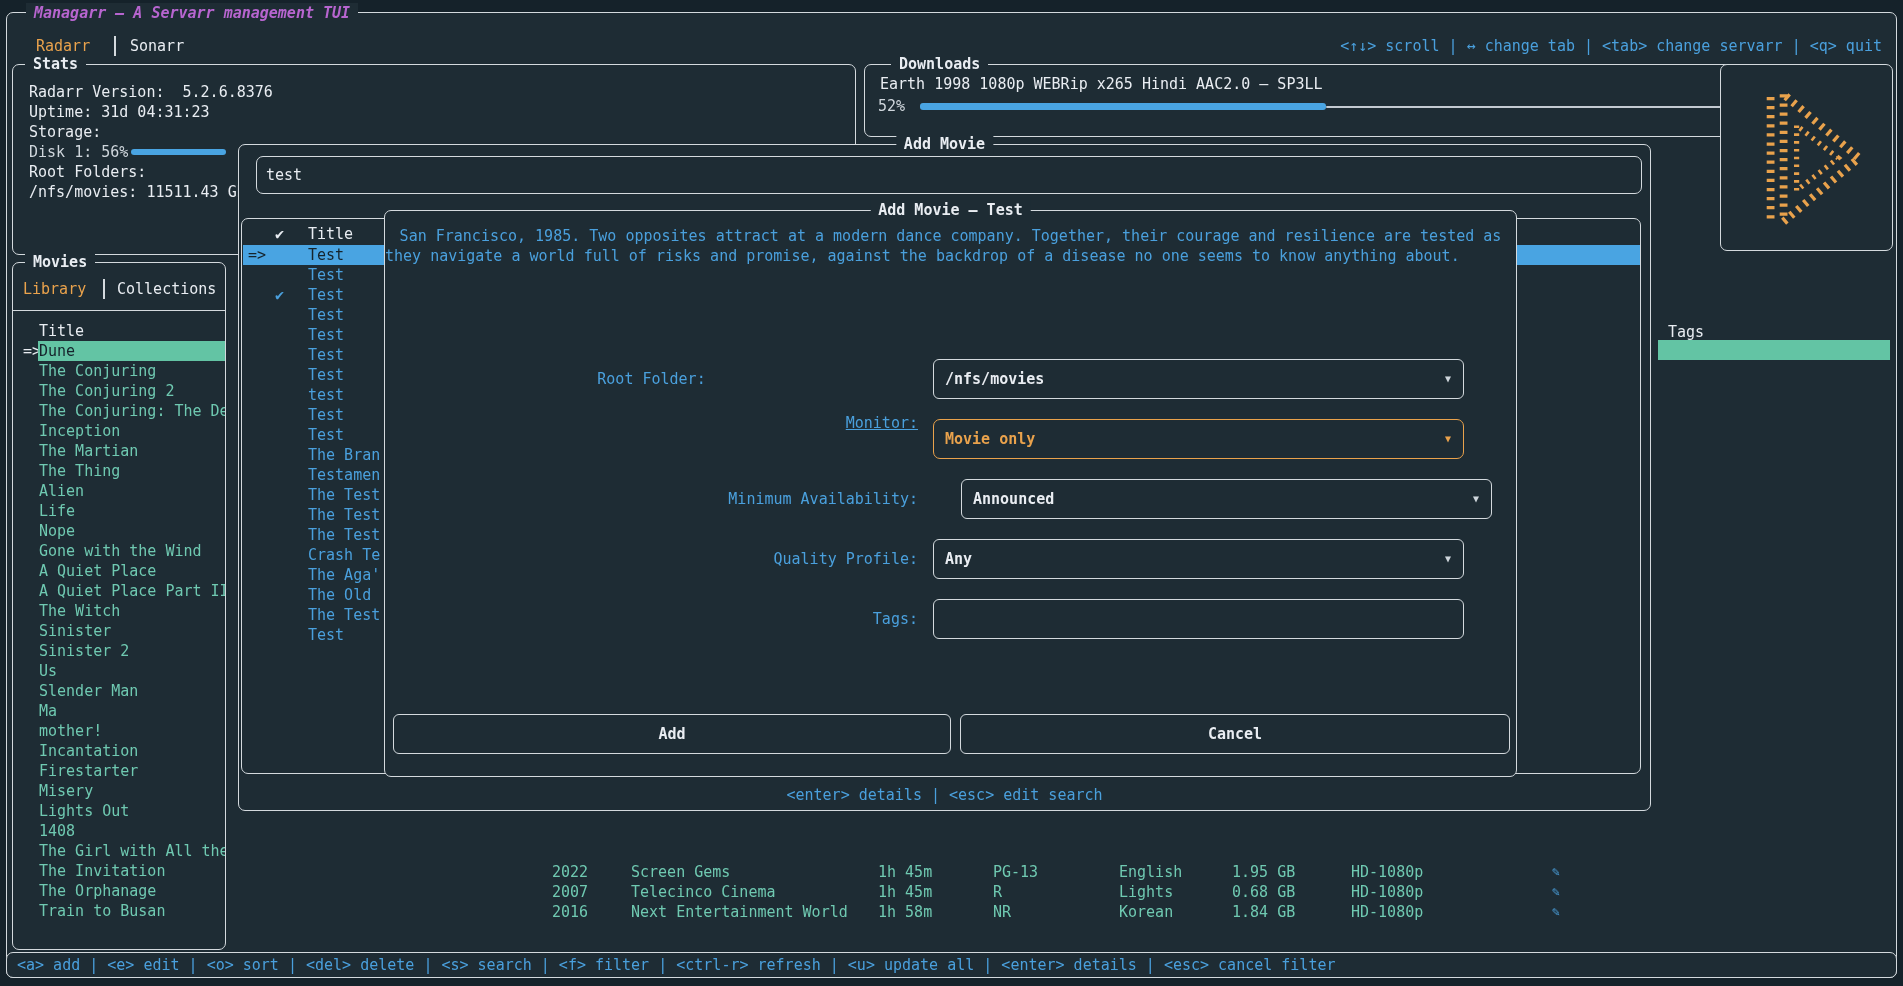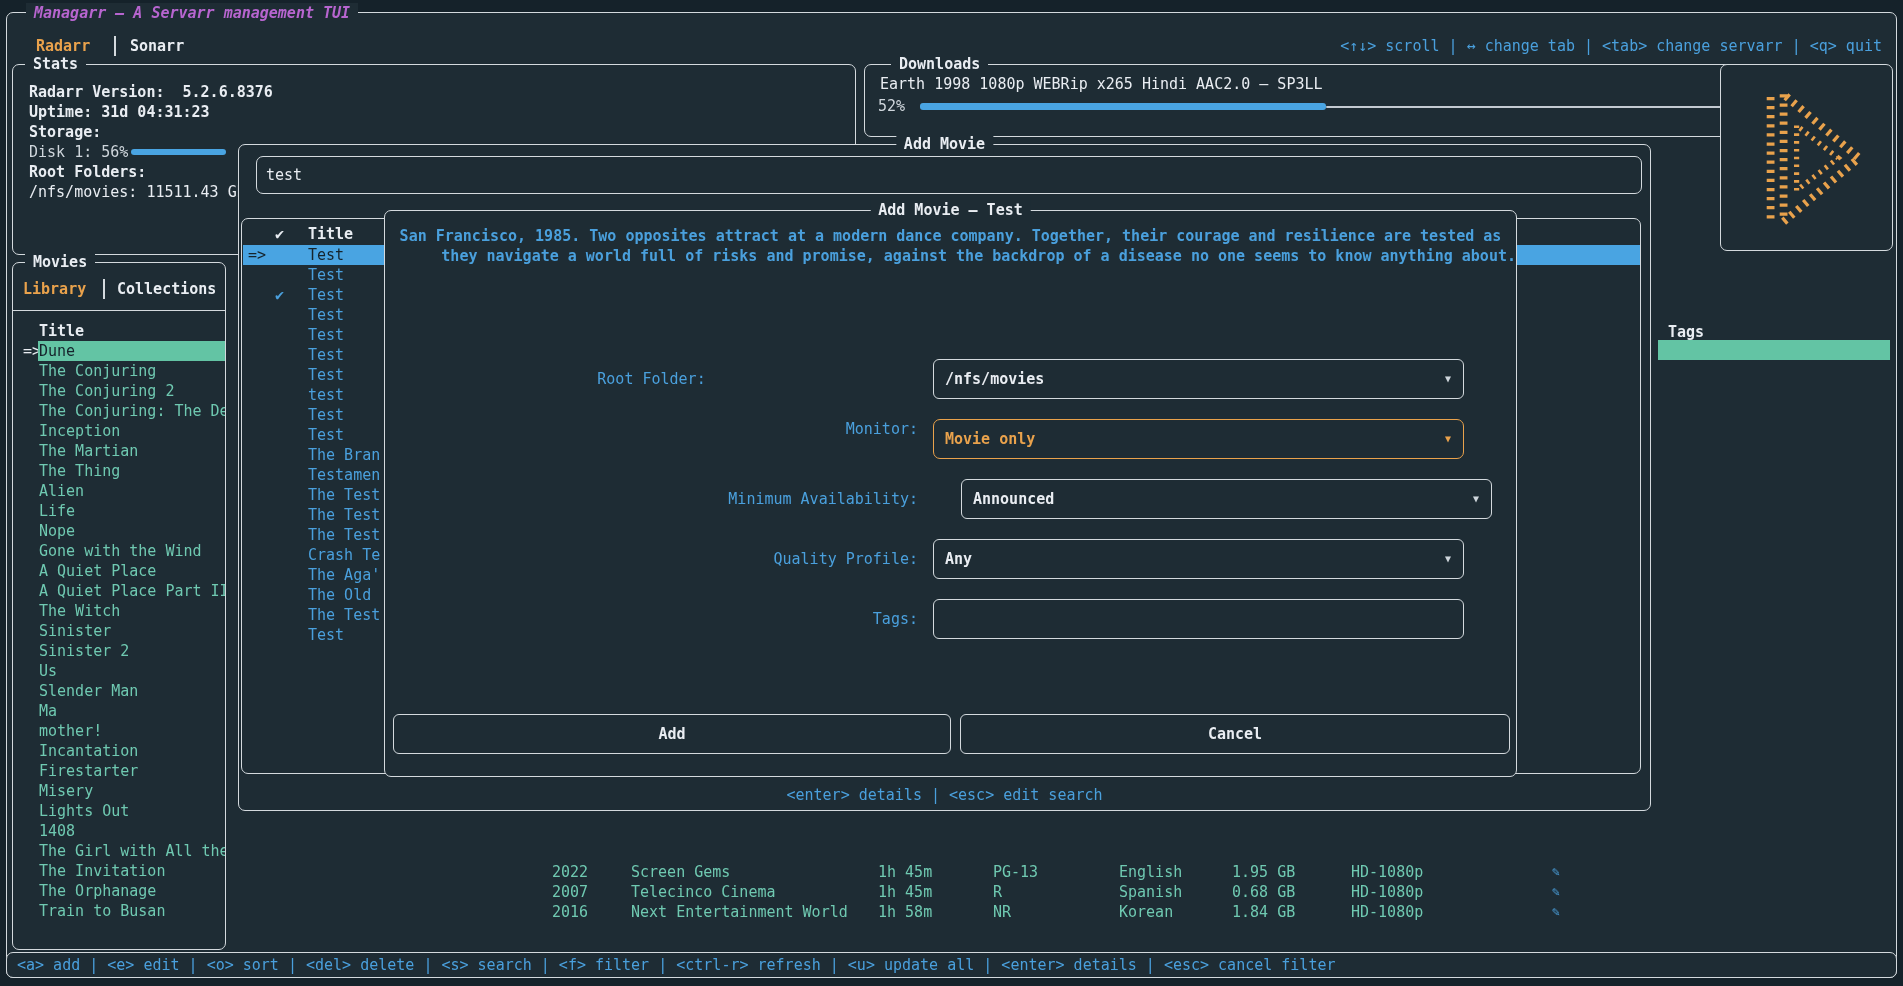--- a/index.html
+++ b/index.html
@@ -9,21 +9,21 @@
 }
 *{box-sizing:border-box;margin:0;padding:0}
 html,body{width:1903px;height:986px;background:var(--bg-page);overflow:hidden;
   font-family:"DejaVu Sans Mono","Liberation Mono",monospace;font-size:15px;color:var(--fg)}
 #screen{position:absolute;inset:0}
 .box{position:absolute;border:1px solid var(--border);border-radius:7px;background:var(--bg)}
 .btitle{position:absolute;top:-11px;height:20px;line-height:20px;background:var(--bg);
   padding:0 8px;font-weight:bold;white-space:nowrap}
 .center-title{left:50%;transform:translateX(-50%)}
 .line{position:absolute;white-space:pre;line-height:20px;height:20px}
-.bold{font-weight:bold}
+.bold{font-weight:normal}
 .blue{color:var(--blue)} .orange{color:var(--orange)}
 .purple{color:var(--purple)} .dim{color:var(--fg-dim)}
 .vdiv{position:absolute;width:0;border-left:2px solid var(--border);height:20px}
 .bar-fill{position:absolute;background:#49a4e2;border-radius:3px}
 .bar-track{position:absolute;background:#c3cad1;height:2px;border-radius:1px}
 
 .mrow{display:flex;height:20px;line-height:20px;white-space:pre;overflow:hidden}
 .mrow .arrow{width:24px;flex:none;color:var(--fg)}
 .mrow .mtext{flex:1;color:var(--teal);padding-left:1px}
 .mrow.selected .mtext{background:var(--teal-sel);color:var(--dark);font-weight:normal}
@@ -130,21 +130,21 @@
         <div class="mrow"><span class="arrow"></span><span class="mtext">The Orphanage</span></div>
         <div class="mrow"><span class="arrow"></span><span class="mtext">Train to Busan</span></div>
       </div>
   </div>
 
   <div class="line bold" style="left:1668px;top:322px">Tags</div>
   <div style="position:absolute;left:1658px;top:340px;width:232px;height:20px;background:var(--teal-sel)"></div>
 
   <div id="bottom-rows">
       <div class="trow" style="left: 0px; top: 862px; width: 1551px;"><span class="tcell-year">2022</span><span class="tcell-studio">Screen Gems</span><span class="tcell-runtime">1h 45m</span><span class="tcell-rating">PG-13</span><span class="tcell-language">English</span><span class="tcell-size">1.95 GB</span><span class="tcell-quality">HD-1080p</span><span class="tcell-icon">✎</span></div>
-      <div class="trow" style="left: 0px; top: 882px; width: 1903px;"><span class="tcell-year">2007</span><span class="tcell-studio">Telecinco Cinema</span><span class="tcell-runtime">1h 45m</span><span class="tcell-rating">R</span><span class="tcell-language">Spanish</span><span class="tcell-size">0.68 GB</span><span class="tcell-quality">HD-1080p</span><span class="tcell-icon">✎</span></div>
+      <div class="trow" style="left: 0px; top: 882px; width: 1903px;"><span class="tcell-year">2007</span><span class="tcell-studio">Telecinco Cinema</span><span class="tcell-runtime">1h 45m</span><span class="tcell-rating">R</span><span class="tcell-language">Lights</span><span class="tcell-size">0.68 GB</span><span class="tcell-quality">HD-1080p</span><span class="tcell-icon">✎</span></div>
       <div class="trow" style="left: 0px; top: 902px; width: 1903px;"><span class="tcell-year">2016</span><span class="tcell-studio">Next Entertainment World</span><span class="tcell-runtime">1h 58m</span><span class="tcell-rating">NR</span><span class="tcell-language">Korean</span><span class="tcell-size">1.84 GB</span><span class="tcell-quality">HD-1080p</span><span class="tcell-icon">✎</span></div>
     </div>
 
   <div class="box" style="left:238px;top:144px;width:1413px;height:667px;z-index:5">
     <div class="btitle center-title">Add Movie</div>
 
     <div class="box" style="left:17px;top:11px;width:1386px;height:38px">
       <input style="position: absolute; left: 9px; top: 1px; width: 1360px; height: 34px; background: transparent; border: none; outline: none; color: var(--fg); font-family: inherit; font-size: 15px;" value="test">
     </div>
 
@@ -174,29 +174,29 @@
           <div class="rrow"><span class="rarrow"></span><span class="rcheck"></span><span class="rtitle">Test</span></div>
         </div>
     </div>
 
     <div class="line blue" style="left:0;top:640px;width:100%;text-align:center">&lt;enter&gt; details | &lt;esc&gt; edit search</div>
   </div>
 
   <div class="box" style="left:384px;top:210px;width:1133px;height:567px;z-index:10">
     <div class="btitle center-title">Add Movie – Test</div>
     <div class="line blue bold" style="left:0;top:15px;width:100%;text-align:center">San Francisco, 1985. Two opposites attract at a modern dance company. Together, their courage and resilience are tested as</div>
-    <div class="line blue bold" style="left:0;top:35px;width:100%;text-align:right">they navigate a world full of risks and promise, against the backdrop of a disease no one seems to know anything about.</div>
+    <div class="line blue bold" style="left:0;top:35px;width:100%;text-align:left">they navigate a world full of risks and promise, against the backdrop of a disease no one seems to know anything about.</div>
 
     <div id="modal-fields">
         <div class="flabel" style="top: 148px; text-align: center;">Root Folder:</div>
         <div class="fbox" style="top: 148px;">
           <span class="fval">/nfs/movies</span>
           <span class="caret">▼</span>
         </div>
-        <div class="flabel" style="top: 198px;">Monitor:</div>
+        <div class="flabel" style="top: 192px; text-decoration: underline;">Monitor:</div>
         <div class="fbox focused" style="top: 208px; border-radius: 7px;">
           <span class="fval">Movie only</span>
           <span class="caret">▼</span>
         </div>
         <div class="flabel" style="top: 268px;">Minimum Availability:</div>
         <div class="fbox" style="top: 268px; margin-left: 28px;">
           <span class="fval">Announced</span>
           <span class="caret">▼</span>
         </div>
         <div class="flabel" style="top: 328px;">Quality Profile:</div>

